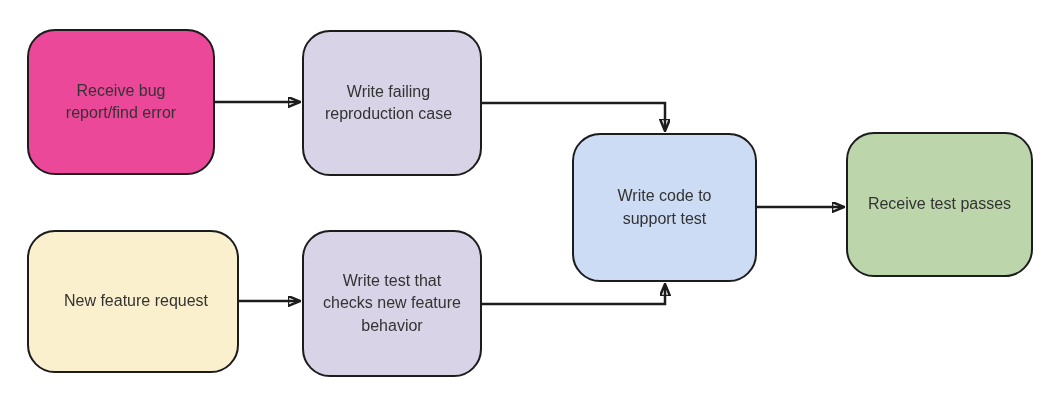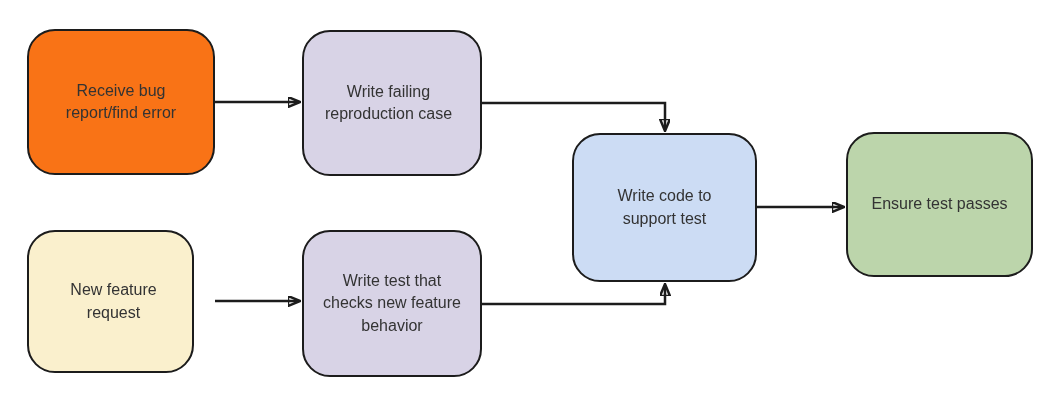--- a/index.html
+++ b/index.html
@@ -42,21 +42,21 @@
     color: #333333;
     font-size: 16px;
     line-height: 1.4;
   }
   .node-label {
     display: inline-block;
     max-width: 100%;
   }
   .n1 { left: 27px;  top: 29px;  width: 188px; height: 146px; }
   .n2 { left: 302px; top: 30px;  width: 180px; height: 146px; padding-left: 9px; }
-  .n3 { left: 27px;  top: 230px; width: 167px; height: 143px; padding-left: 22px; }
+  .n3 { left: 27px;  top: 230px; width: 212px; height: 143px; padding-left: 22px; }
   .n4 { left: 302px; top: 230px; width: 180px; height: 147px; }
   .n5 { left: 572px; top: 133px; width: 185px; height: 149px; }
   .n6 { left: 846px; top: 132px; width: 187px; height: 145px; }
 </style>
 </head>
 <body>
 
 <div class="canvas">
 
   <svg class="edges" viewBox="0 0 1056 403" xmlns="http://www.w3.org/2000/svg" aria-hidden="true">
@@ -65,37 +65,37 @@
         <path d="M0,0 L12,5 L0,10 Z" fill="#1c1c1c" stroke="none"></path>
       </marker>
     </defs>
     <path d="M215,102 H298" marker-end="url(#arrowhead)"></path>
     <path d="M482,103 H665 V129" marker-end="url(#arrowhead)"></path>
     <path d="M215,301 H298" marker-end="url(#arrowhead)"></path>
     <path d="M482,304 H665 V286" marker-end="url(#arrowhead)"></path>
     <path d="M757,207 H842" marker-end="url(#arrowhead)"></path>
   </svg>
 
-  <div class="node n1" style="background-color: #f97316;">
+  <div class="node n1" style="background-color: #ec4899;">
     <span class="node-label">Receive bug report/find error</span>
   </div>
 
   <div class="node n2" style="background-color: rgb(216, 211, 230);">
     <span class="node-label">Write failing reproduction case</span>
   </div>
 
   <div class="node n3" style="background-color: rgb(250, 240, 205);">
     <span class="node-label">New feature request</span>
   </div>
 
   <div class="node n4" style="background-color: rgb(216, 211, 230);">
     <span class="node-label">Write test that checks new feature behavior</span>
   </div>
 
   <div class="node n5" style="background-color: rgb(204, 220, 244);">
     <span class="node-label">Write code to support test</span>
   </div>
 
   <div class="node n6" style="background-color: rgb(188, 213, 171);">
-    <span class="node-label">Ensure test passes</span>
+    <span class="node-label">Receive test passes</span>
   </div>
 
 </div>
 
 </body></html>

